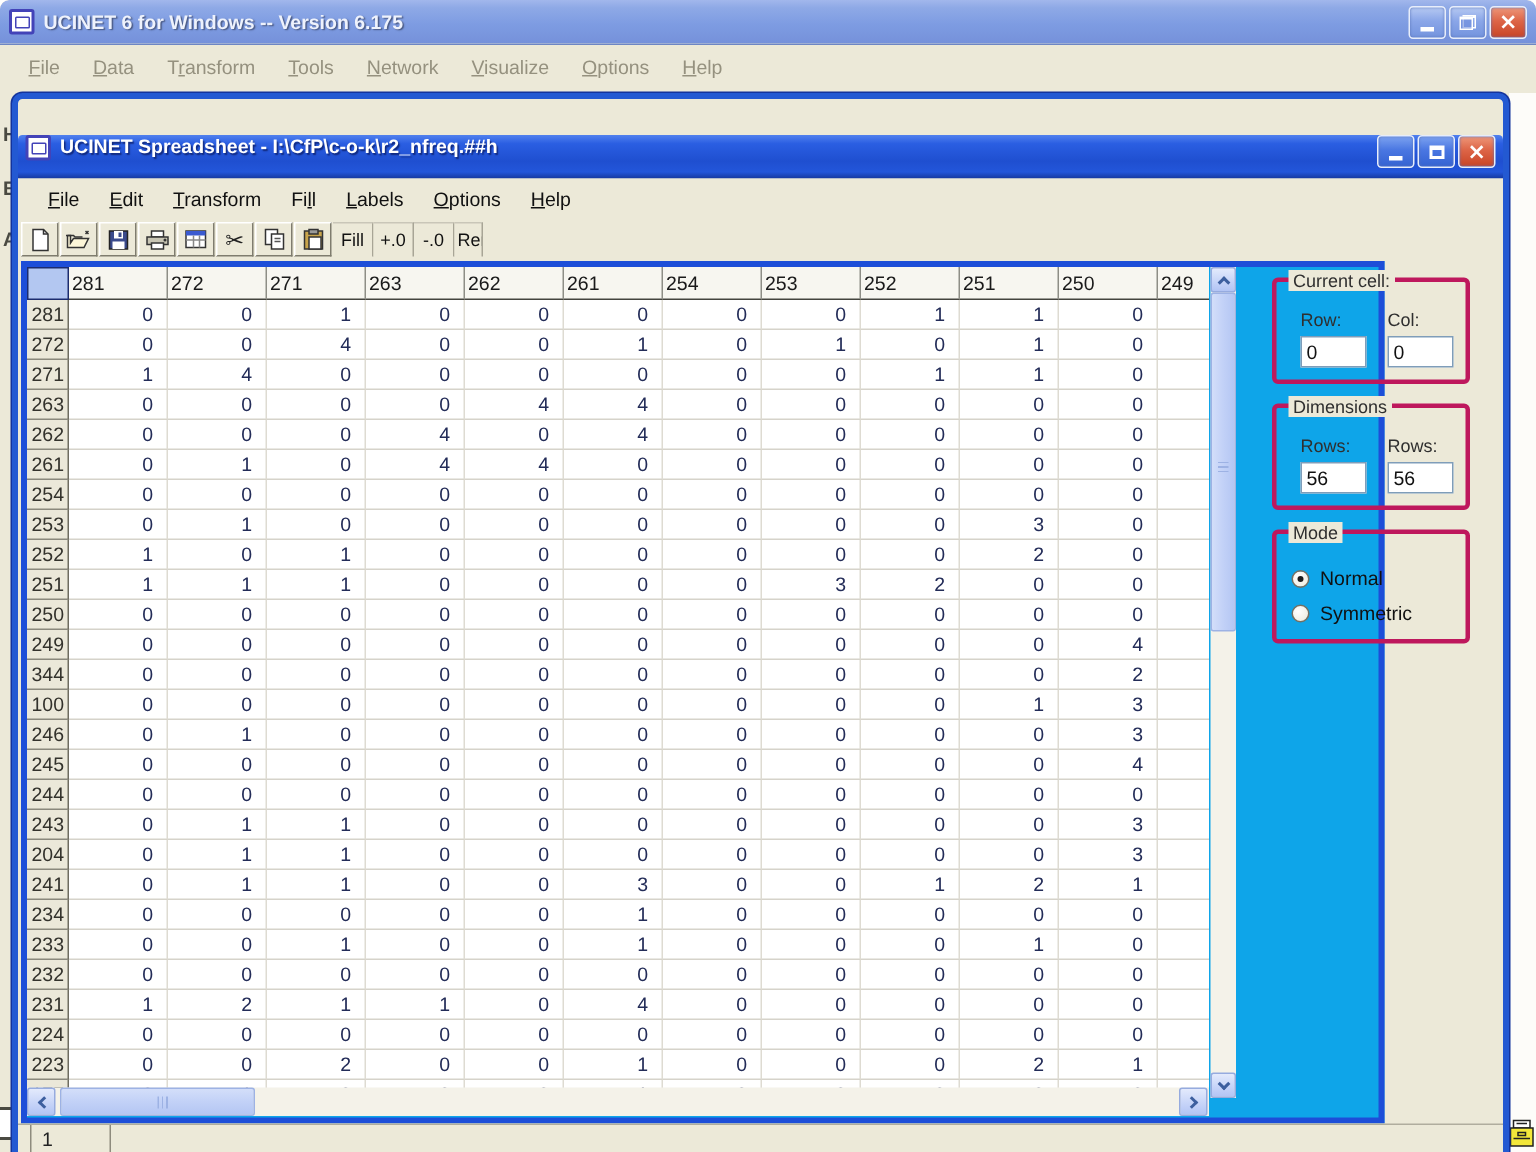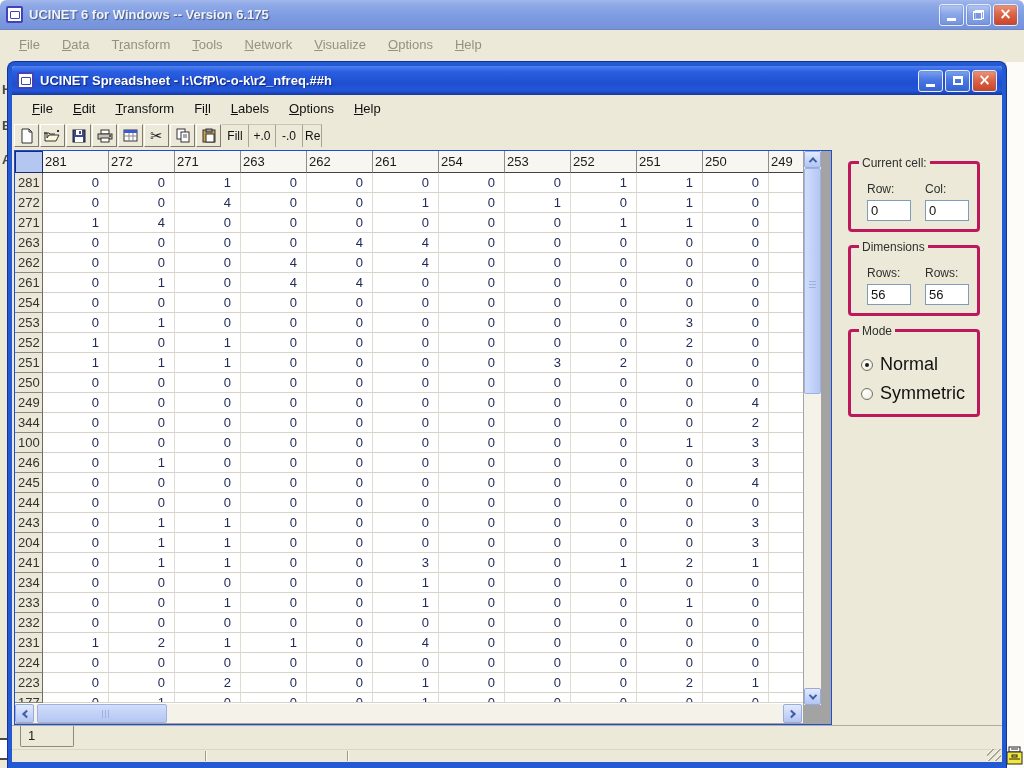--- a/index.html
+++ b/index.html
@@ -39,44 +39,44 @@
   .mw-client{position:absolute;left:0;top:58px;width:1024px;height:710px;background:#ece9d8;}
 
   .bg-letter{position:absolute;left:2px;color:#4a4a42;font-size:13px;font-weight:bold;}
   .right-strip{position:absolute;left:1006px;top:4px;width:18px;height:706px;background:#fdfcf9;}
   .clipped-box{position:absolute;left:-6px;top:680px;width:20px;height:22px;background:#fff;border:2px solid #4a4a42;}
 
   
   .child{position:absolute;left:8px;top:4px;width:998px;height:706px;
     border:4px solid #2359d2;border-bottom-width:6px;border-radius:7px 7px 0 0;
     background:#ece9d8;box-shadow:0 0 0 1px #13339c;}
-  .cw-titlebar{height:29px;display:flex;align-items:center;padding:0 5px;
+  .cw-titlebar{height:29px;display:flex;padding:0 5px;
     border-radius:3px 3px 0 0;
-    background:linear-gradient(180deg,#5181ee 0%,#2a5ee2 20%,#1f4fd0 60%,#2356da 85%,#16389f 100%);}
+    background:linear-gradient(180deg,#5181ee 0%,#2a5ee2 20%,#1f4fd0 60%,#2356da 85%,#16389f 100%);margin-top:24px;}
   .cw-title{color:#fff;font-weight:bold;font-size:13px;margin-left:6px;flex:1;
     text-shadow:1px 1px 1px #10277a;white-space:nowrap;overflow:hidden;}
   .cw-menubar{height:27px;background:#ece9d8;display:flex;align-items:center;padding-left:10px;}
   .cw-menubar .menu-item{color:#111;font-size:13px;padding:0 10px;}
 
   .toolbar{height:27px;display:flex;align-items:center;padding-left:2px;background:#ece9d8;}
   .tbtn{width:25px;height:23px;margin-right:1px;background:#ece9d8;
     border:1px solid;border-color:#fff #7f7c6e #7f7c6e #fff;
     display:flex;align-items:center;justify-content:center;flex:0 0 auto;}
   .tbtn svg{display:block;}
   .tbtn-text{width:27px;height:23px;border-right:1px solid #a8a596;border-top:1px solid #c9c6b8;
     display:flex;align-items:center;justify-content:center;font-size:12px;color:#111;
     background:#ece9d8;flex:0 0 auto;overflow:hidden;}
   .tbtn-text:last-child{width:19px;justify-content:flex-start;padding-left:2px;}
   .cut-glyph{font-size:15px;color:#222;font-family:"DejaVu Sans",sans-serif;}
 
   .cw-content{position:relative;height:576px;background:#ece9d8;}
 
   
-  .grid-box{position:absolute;left:2px;top:1px;width:818px;height:575px;
-    border:1px solid #1d4ed8;background:#a3a3a3;overflow:hidden;}
+  .grid-box{position:absolute;left:2px;top:1px;width:909px;height:575px;
+    border:4px solid #1d4ed8;background:#0ea5e9;overflow:hidden;}
   .grid-inner{position:absolute;left:0;top:0;width:788px;height:554px;overflow:hidden;background:#fff;}
   .hdr-row{display:flex;height:22px;}
   .corner{width:28px;height:22px;background:#b3c7f1;border:1px solid #1c2c6e;flex:0 0 auto;}
   .colh{width:66px;height:22px;flex:0 0 auto;background:#f7f6f0;color:#1a1a1a;
     font-size:13px;line-height:22px;padding-left:2px;border-right:1px solid #8e8e86;
     border-bottom:1px solid #44443e;overflow:hidden;}
   .colh.last{width:34px;border-right:none;}
   .grow{display:flex;height:20px;}
   .grow.partial{height:10px;overflow:hidden;}
   .rowh{width:28px;flex:0 0 auto;background:#ebe8d9;color:#33322c;font-size:13px;
@@ -115,21 +115,21 @@
     font-size:12px;color:#2f2f2f;}
   .fieldpair{display:flex;gap:14px;padding-left:8px;}
   .fieldcol{display:flex;flex-direction:column;}
   .flabel{font-size:12px;color:#2f2f2f;margin-bottom:4px;}
   .finput{width:44px;height:21px;border:1px solid #7f9db9;background:#fff;font-size:13px;
     font-family:"Liberation Sans",sans-serif;padding:0 0 0 3px;color:#111;}
   .radio-row{display:flex;align-items:center;gap:7px;margin:4px 0 8px 2px;}
   .radio{width:12px;height:12px;border-radius:50%;border:1px solid #747063;
     background:radial-gradient(circle at 35% 35%,#fff 0%,#f2f0e6 70%,#d8d4c4 100%);position:relative;flex:0 0 auto;}
   .radio.sel::after{content:"";position:absolute;left:3px;top:3px;width:4px;height:4px;border-radius:50%;background:#1c1c1c;}
-  .radio-label{font-size:18px;color:#111;}
+  .radio-label{font-size:13px;color:#111;}
 
   
   .tabrow{position:relative;height:24px;background:#ece9d8;border-top:1px solid #b0ad9e;}
   .sheet-tab{position:absolute;left:8px;top:0;width:54px;height:21px;background:#ece9d8;
     border:1px solid #8e8b7d;border-top:none;border-radius:0 0 2px 2px;
     font-size:13px;color:#222;padding:2px 0 0 7px;}
   .statusbar{position:relative;height:13px;background:#ece9d8;border-top:1px solid #d9d6c8;}
   .sdiv{position:absolute;top:1px;bottom:1px;width:1px;background:#9d9a8b;box-shadow:1px 0 0 #fbfaf4;}
   .grip{position:absolute;right:1px;bottom:1px;width:14px;height:12px;
     background:repeating-linear-gradient(135deg,transparent 0 3px,#fbfaf4 3px 4px,#a8a494 4px 5px);}

